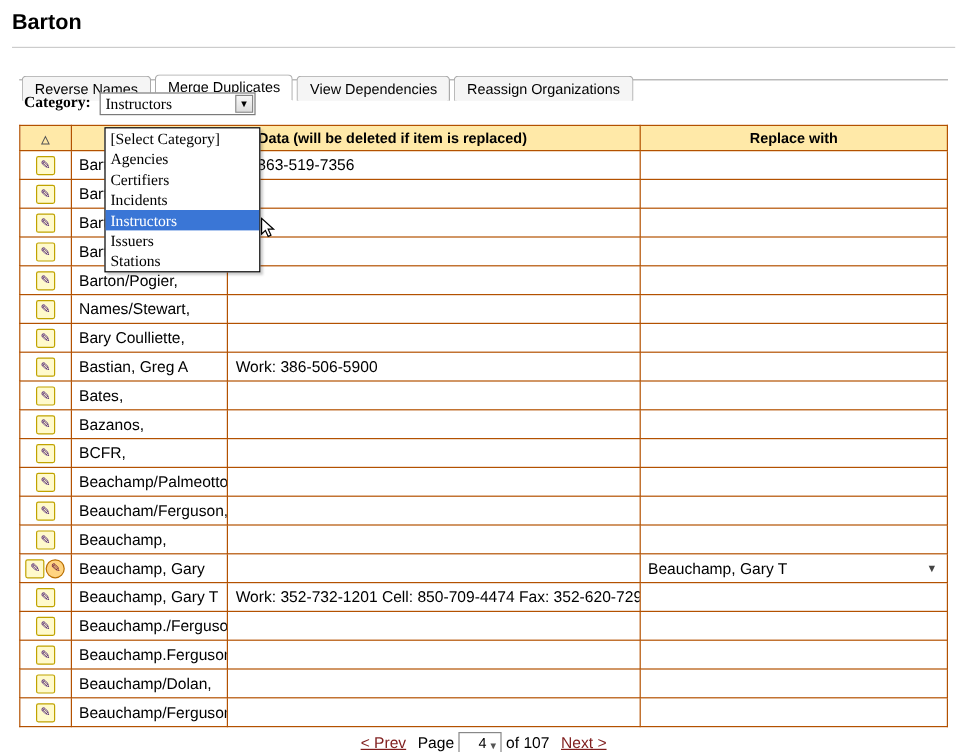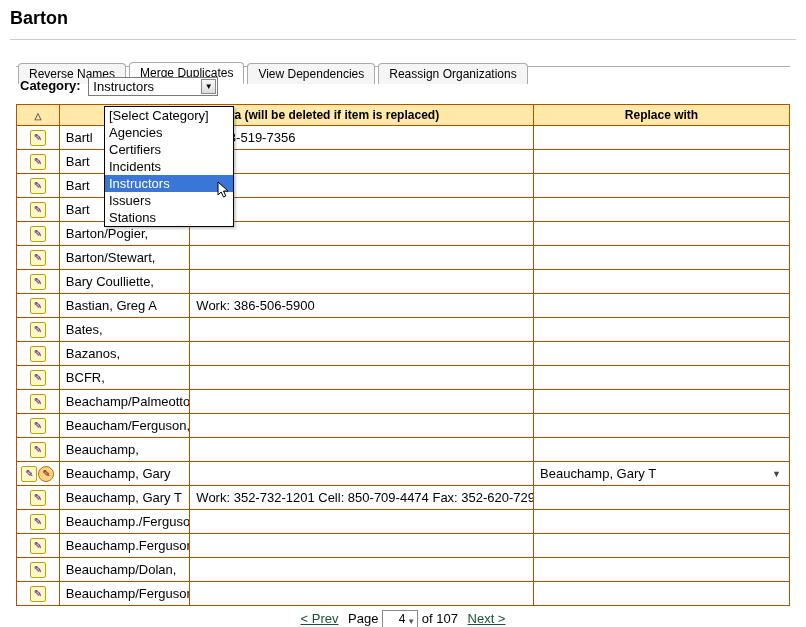--- a/index.html
+++ b/index.html
@@ -42,21 +42,21 @@
     position: relative;
     top: 18px;
   }
   .tab.active {
     background: #fff;
     border-bottom: 1px solid #fff;
     font-weight: normal;
     text-align: right;
   }
   
-  .cat-row { margin: 10px 0 8px 4px; font-weight: bold; position: relative; }
+  .cat-row { margin: 10px 0 8px 4px; font-weight: bold; position: relative; font-family: Liberation Serif, serif; }
   .cat-row label { font-weight: bold; }
   .cat-select {
     display: inline-block;
     margin-left: 4px;
     width: 130px;
     border: 1px solid #7a7a7a;
     height: 19px;
     line-height: 17px;
     padding-left: 4px;
     background: #fff;
@@ -69,21 +69,21 @@
     right: 1px; top: 1px;
     width: 15px; height: 15px;
     background: linear-gradient(#f8f8f8,#ddd);
     border: 1px solid #888;
     display:flex; align-items:center; justify-content:center;
     font-size: 8px;
   }
   .dropdown-list {
     position: absolute;
     top: 29px;
-    left: 84px;
+    left: 67px;
     width: 130px;
     border: 1px solid #000;
     background: #fff;
     box-shadow: 2px 2px 2px rgba(0,0,0,.2);
     z-index: 10;
     font-weight: normal;
   }
   .dropdown-list .opt {
     padding: 1px 4px;
     font-size: 13px;
@@ -141,21 +141,21 @@
     font-size: 13px;
     display:flex; justify-content:space-between; align-items:center;
   }
   .replace-select .tri { font-size: 9px; color:#444; padding-right:2px;}
 
   .pager {
     margin-top: 4px;
     text-align: center;
     font-size: 13px;
   }
-  .pager a { color: #14532d; text-decoration: underline; margin: 0 6px; }
+  .pager a { color: #7f1d1d; text-decoration: underline; margin: 0 6px; }
   .pager .page-input {
     display:inline-block; border:1px solid #888; width:36px; height:18px;
     line-height:16px; padding-left:4px; background:#fff; position:relative;
     font-size: 12px;
   }
   .pager .page-input .tri {
     position:absolute; right:2px; top:3px; font-size:8px; color:#555;
   }
 </style>
 </head>
@@ -262,21 +262,21 @@
             <td>Barton/Pogier,</td>
             <td></td>
             <td></td>
           </tr>
           <tr>
             <td class="col-edit">
               <div class="edit-icons">
                 <span class="ico ico-edit">✎</span>
               </div>
             </td>
-            <td>Barton/Stewart,</td>
+            <td>Names/Stewart,</td>
             <td></td>
             <td></td>
           </tr>
           <tr>
             <td class="col-edit">
               <div class="edit-icons">
                 <span class="ico ico-edit">✎</span>
               </div>
             </td>
             <td>Bary Coulliette,</td>

